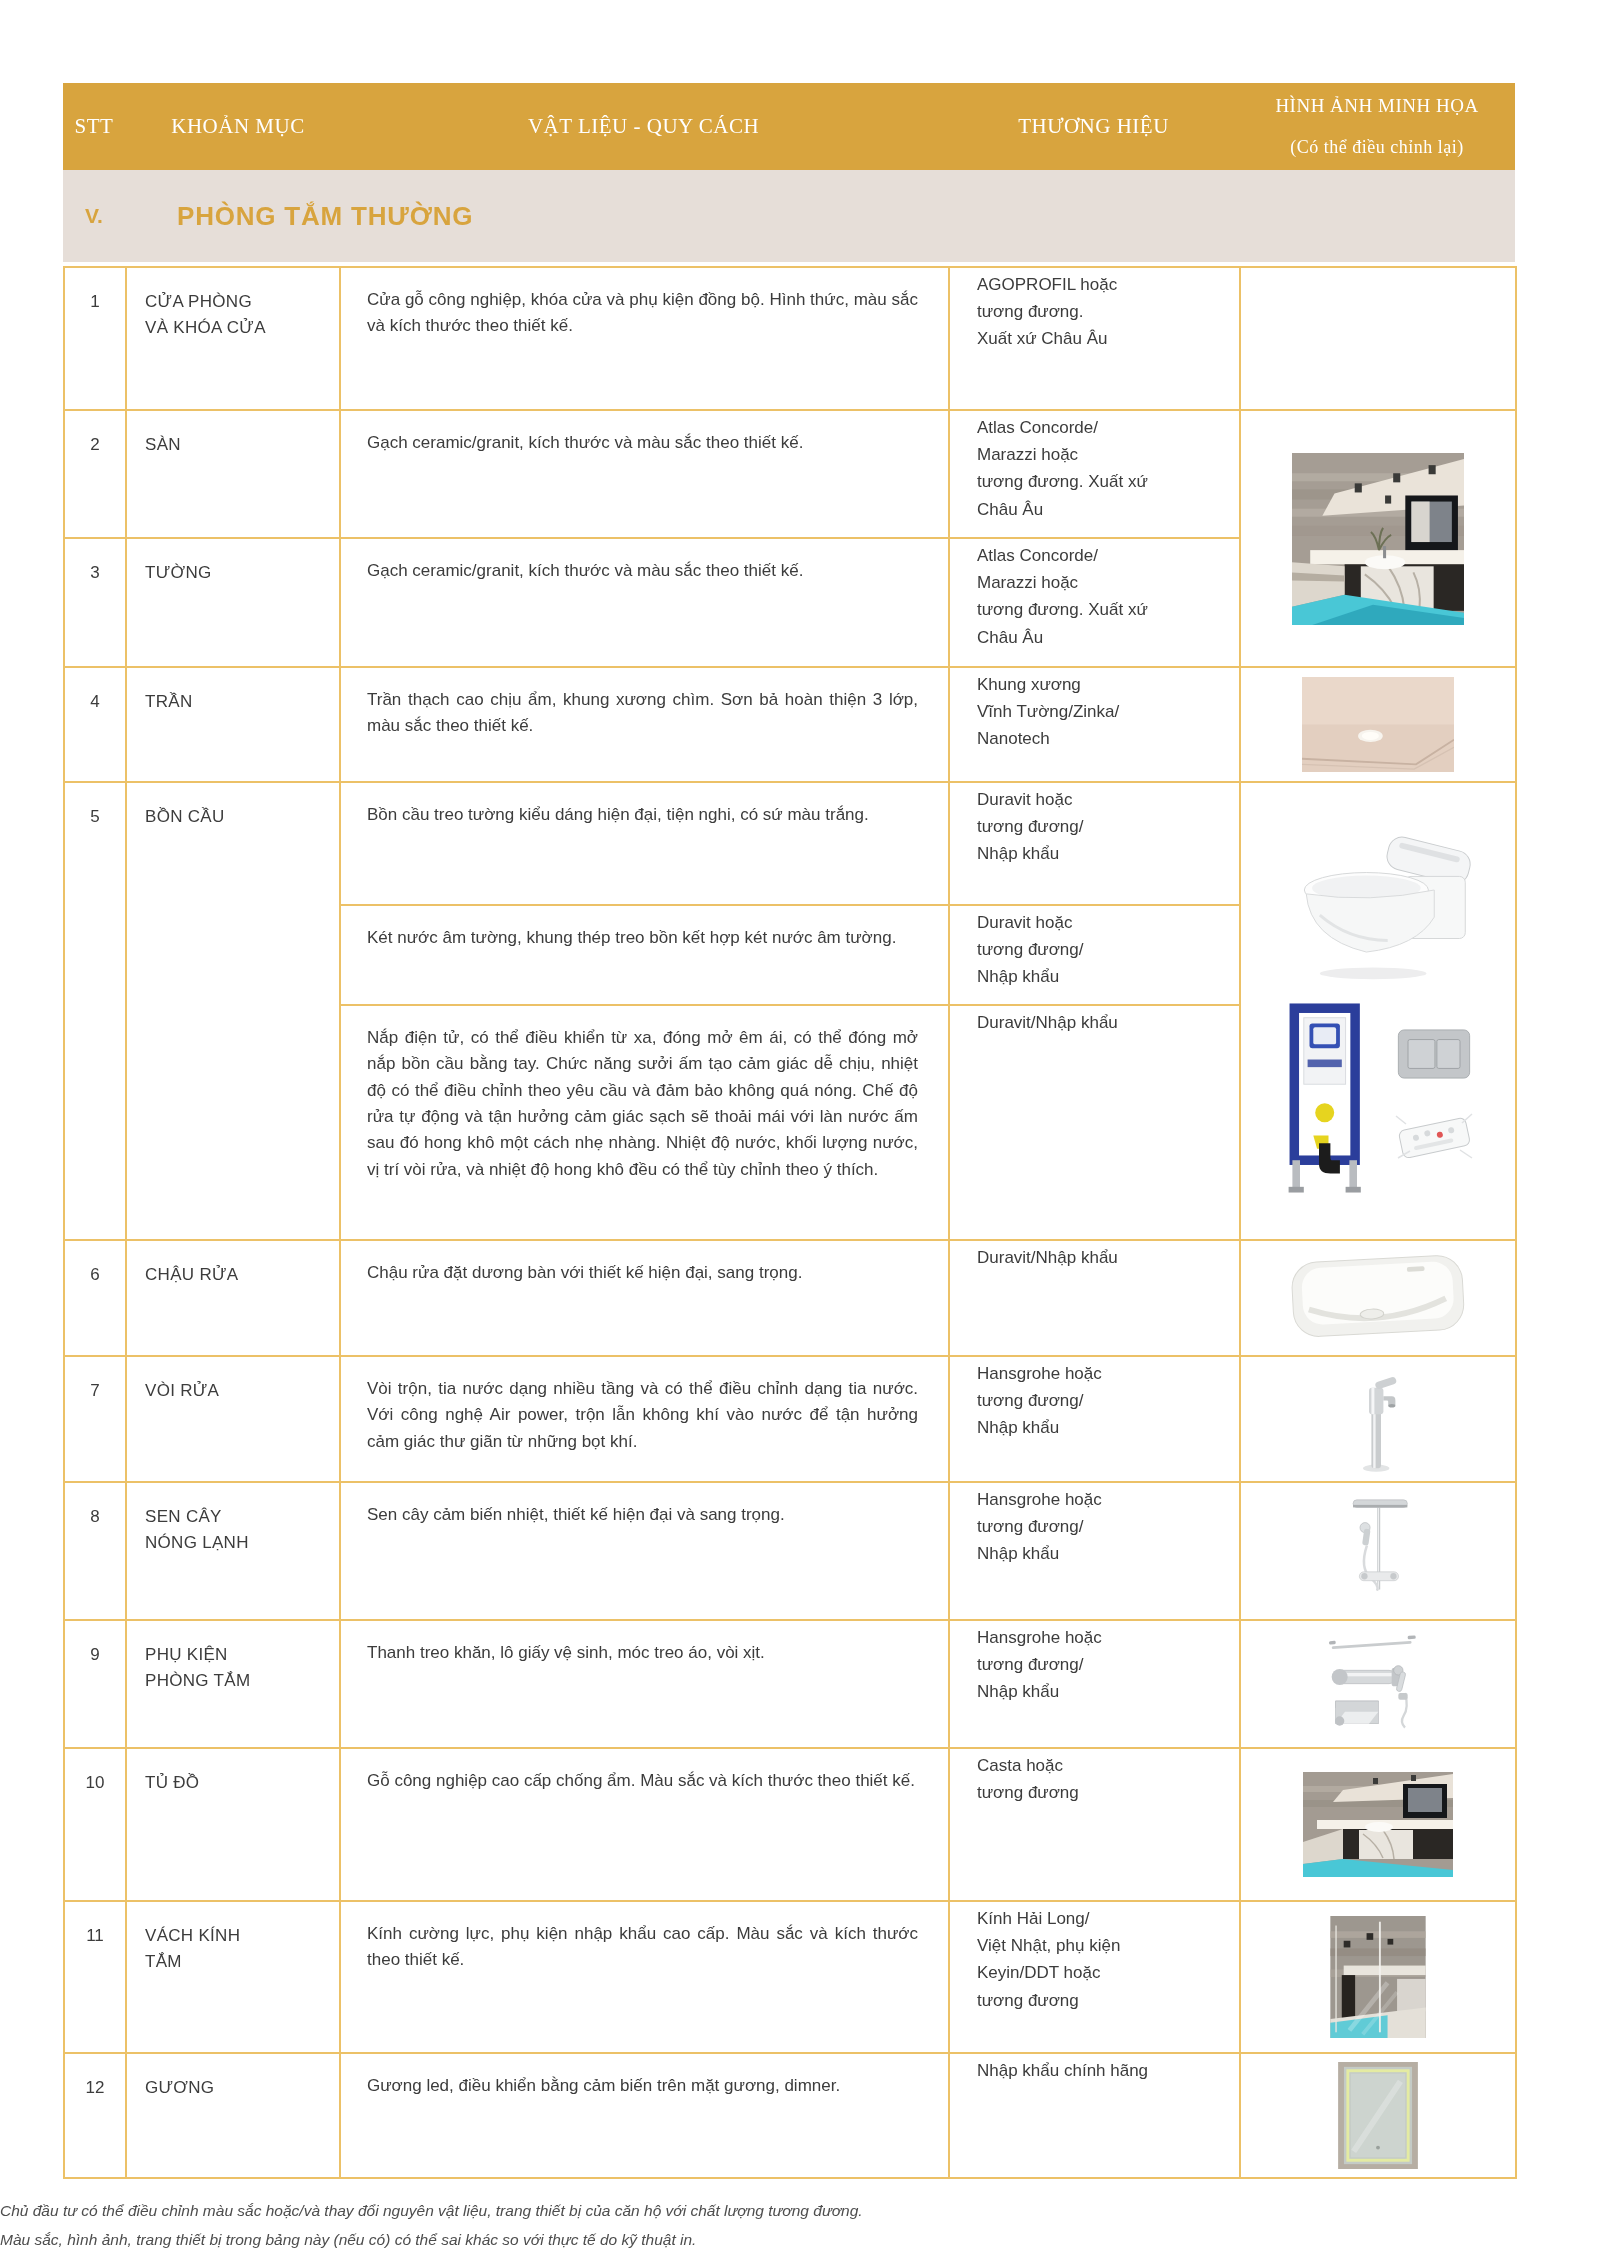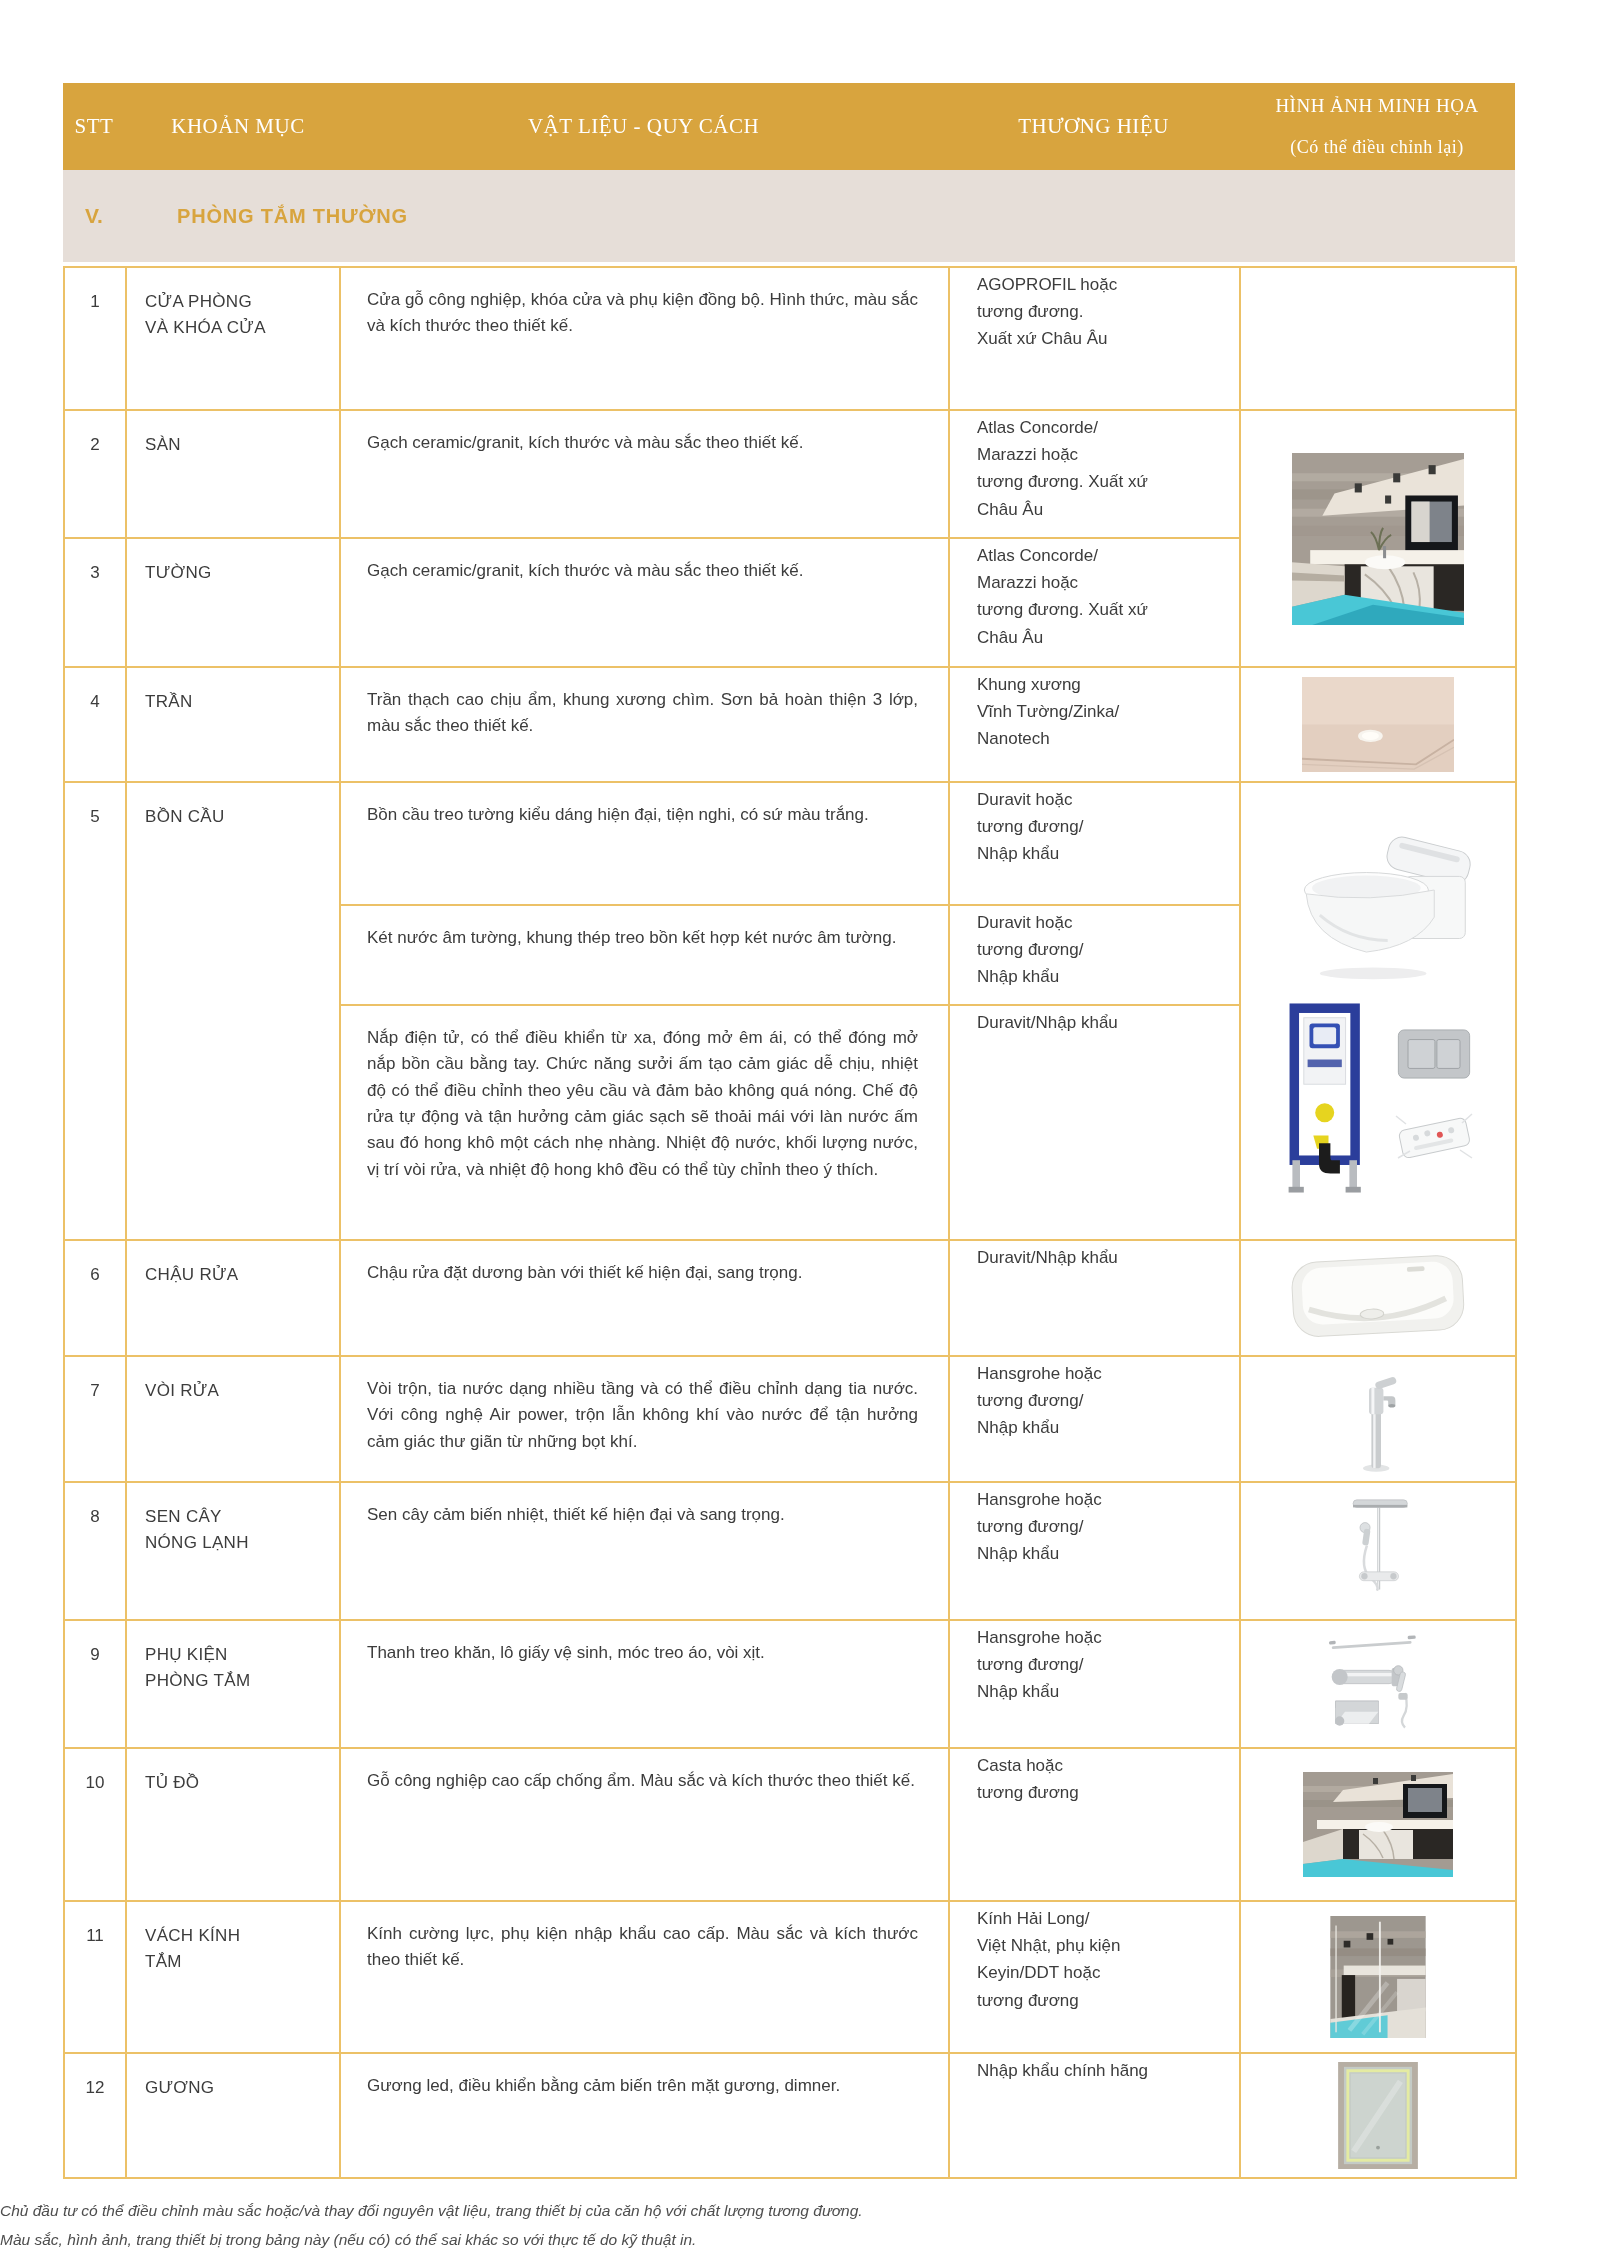--- a/index.html
+++ b/index.html
@@ -22,21 +22,21 @@
   .c-item{width:214px;text-align:left;padding-left:12px;}
   .c-mat{width:609px;}
   .c-brand{width:291px;}
   .c-img{width:276px;font-size:19px !important;}
   .c-img .sub{font-size:18px;display:block;margin-top:19px;}
 
   
   .section{display:flex;height:92px;background:var(--section-bg);align-items:center;
            color:var(--gold);font-weight:bold;}
   .sec-num{width:62px;text-align:center;font-size:21px;}
-  .sec-title{font-size:20px;letter-spacing:.8px;padding-left:52px;}
+  .sec-title{font-size:26px;letter-spacing:.8px;padding-left:52px;}
 
   
   table{border-collapse:collapse;table-layout:fixed;width:1452px;margin-left:63px;margin-top:4px;}
   col.w-stt{width:62px;} col.w-item{width:214px;} col.w-mat{width:609px;}
   col.w-brand{width:291px;} col.w-img{width:276px;}
   td{border:2px solid var(--border);vertical-align:top;font-size:17px;line-height:1.55;}
   td.stt{text-align:center;padding-top:21px;}
   td.item{padding:21px 10px 0 18px;white-space:pre-line;letter-spacing:.3px;}
   td.mat{padding:19px 30px 0 26px;text-align:justify;}
   td.brand{padding:3px 8px 0 27px;white-space:pre-line;line-height:1.6;}

